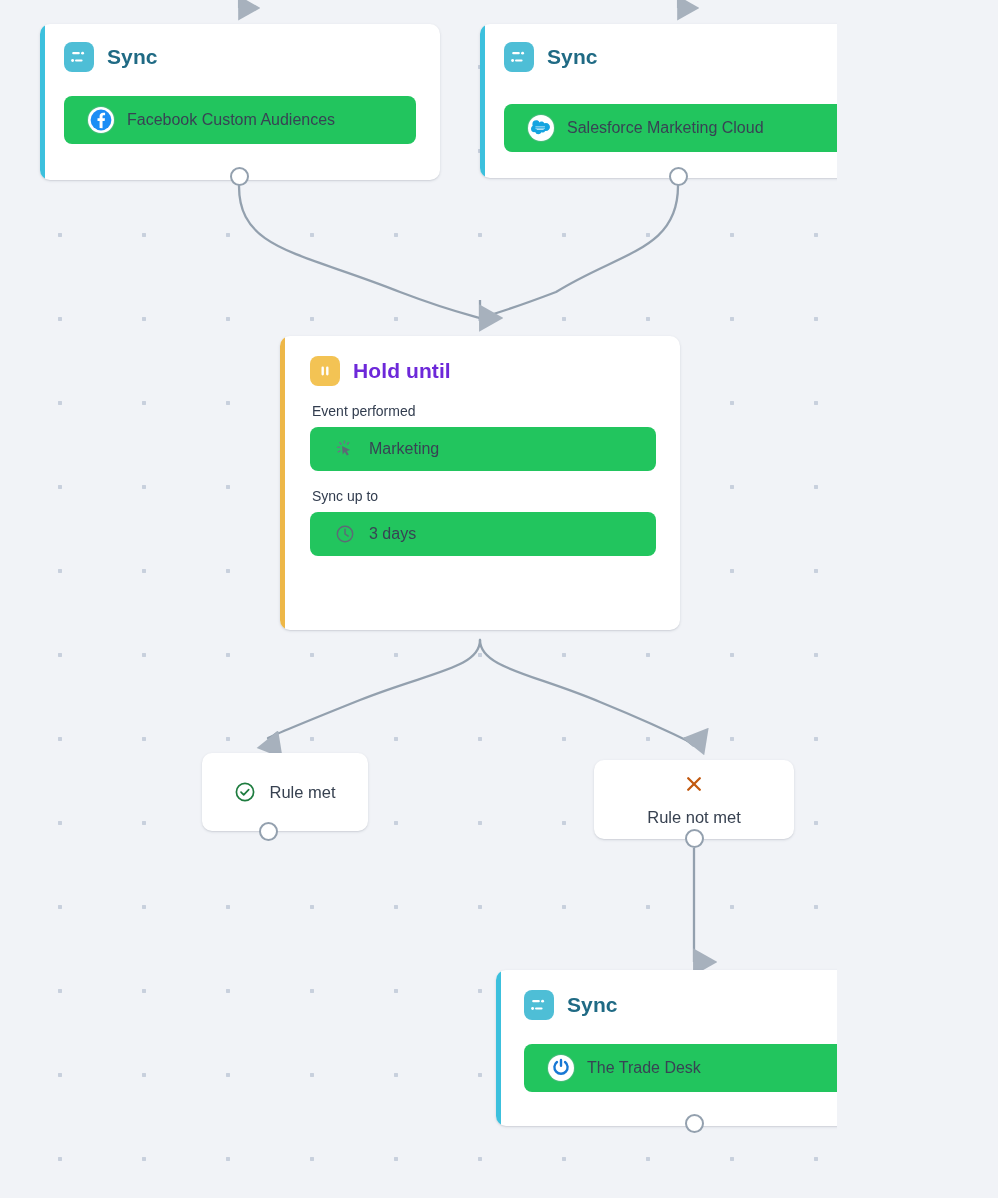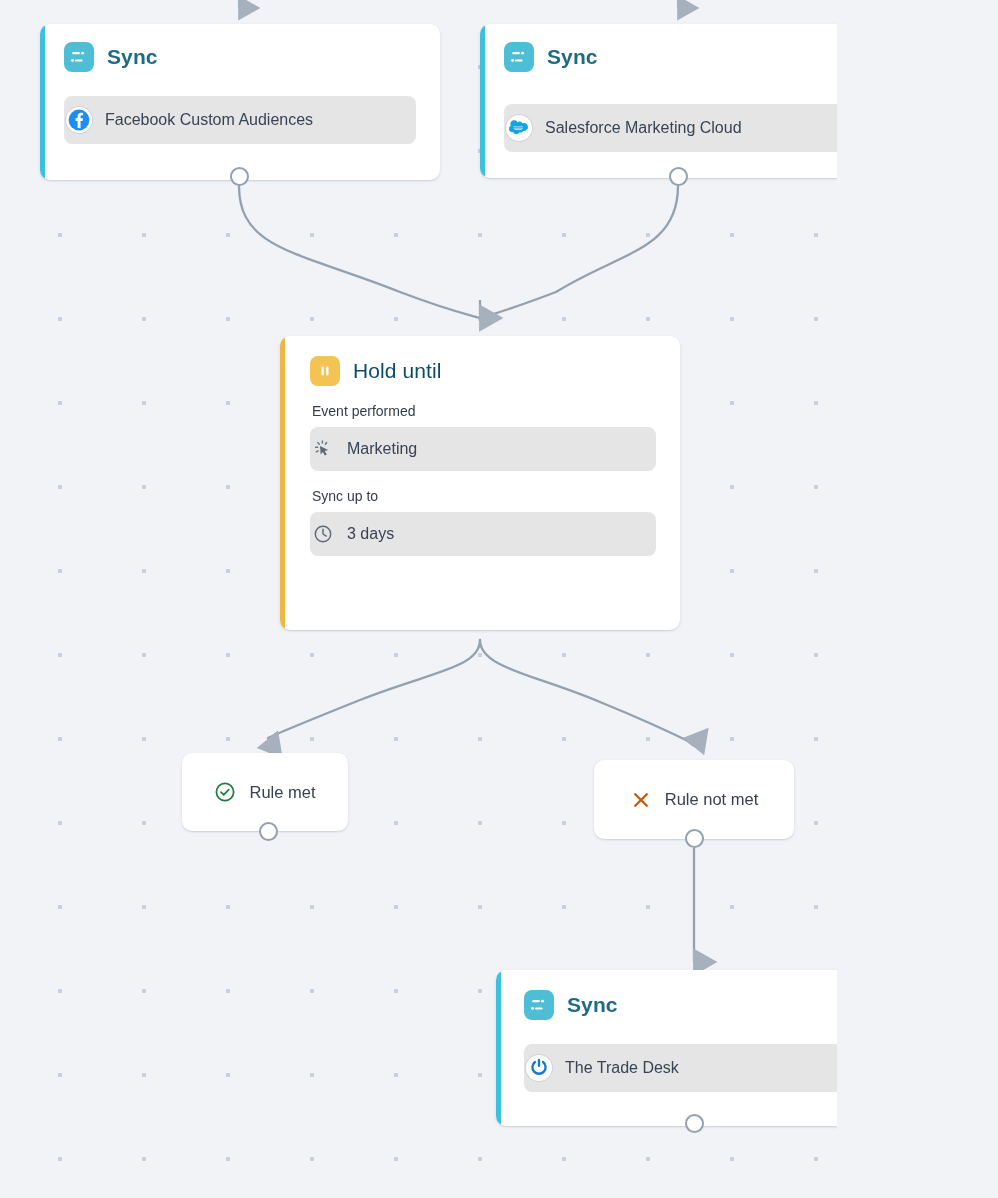--- a/index.html
+++ b/index.html
@@ -69,37 +69,37 @@
     justify-content: center;
     flex: 0 0 auto;
   }
   .head-icon.sync { background: #4ebed6; }
   .head-icon.hold { background: #f3c354; }
   .node-title {
     font-size: 21px;
     letter-spacing: .1px;
   }
   .title-sync { color: #1f6a84; font-weight: 700; }
-  .title-hold { color: #0c4a6e; font-weight: 400; }
+  .title-hold { color: #6d28d9; font-weight: 700; }
 
   
   .field-label {
     font-size: 14px;
     color: #313c4e;
     margin: 17px 0 8px 2px;
   }
 
   
   .chip {
     display: flex;
     align-items: center;
     gap: 13px;
-    background: #e5e5e5;
+    background: #22c55e;
     border-radius: 8px;
-    padding: 11px 2px;
+    padding: 11px 24px;
     min-height: 22px;
   }
   .chip-badge {
     width: 26px;
     height: 26px;
     border-radius: 50%;
     background: #ffffff;
     display: flex;
     align-items: center;
     justify-content: center;
@@ -266,32 +266,32 @@
           <svg width="20" height="20" viewBox="0 0 20 20">
             <circle cx="10" cy="10" r="7.7" fill="none" stroke="#5d6976" stroke-width="1.45"></circle>
             <path d="M10 5.3V10l3.2 2.1" fill="none" stroke="#5d6976" stroke-width="1.45" stroke-linecap="round" stroke-linejoin="round"></path>
           </svg>
         </div>
         <div class="chip-text">3 days</div>
       </div>
     </div>
   </div>
 
-  <div class="branch" style="left:182px; top:753px; width:166px; height:78px;">
+  <div class="branch" style="left:202px; top:753px; width:166px; height:78px;">
     <span style="display:flex;align-items:center;">
       <svg width="22" height="22" viewBox="0 0 22 22">
         <circle cx="11" cy="11" r="8.6" fill="none" stroke="#1e7c3f" stroke-width="1.7"></circle>
         <path d="M7.0 11.1l2.7 2.7 5.0-5.2" fill="none" stroke="#1e7c3f" stroke-width="1.7" stroke-linecap="round" stroke-linejoin="round"></path>
       </svg>
     </span>
     <span class="branch-text">Rule met</span>
   </div>
   <div class="port" style="left:259px; top:822px;"></div>
 
-  <div class="branch" style="left:594px; top:760px; width:200px; height:79px;">
+  <div class="branch" style="left:594px; top:760px; width:200px; height:79px;flex-direction:column;">
     <span style="display:flex;align-items:center;">
       <svg width="22" height="22" viewBox="0 0 22 22">
         <path d="M5.2 5.2L16.8 16.8M16.8 5.2L5.2 16.8" fill="none" stroke="#c2590f" stroke-width="2.3" stroke-linecap="round"></path>
       </svg>
     </span>
     <span class="branch-text">Rule not met</span>
   </div>
   <div class="port" style="left:685px; top:829px;"></div>
 
   <div class="node" style="left:496px; top:970px; width:398px; height:156px;">

